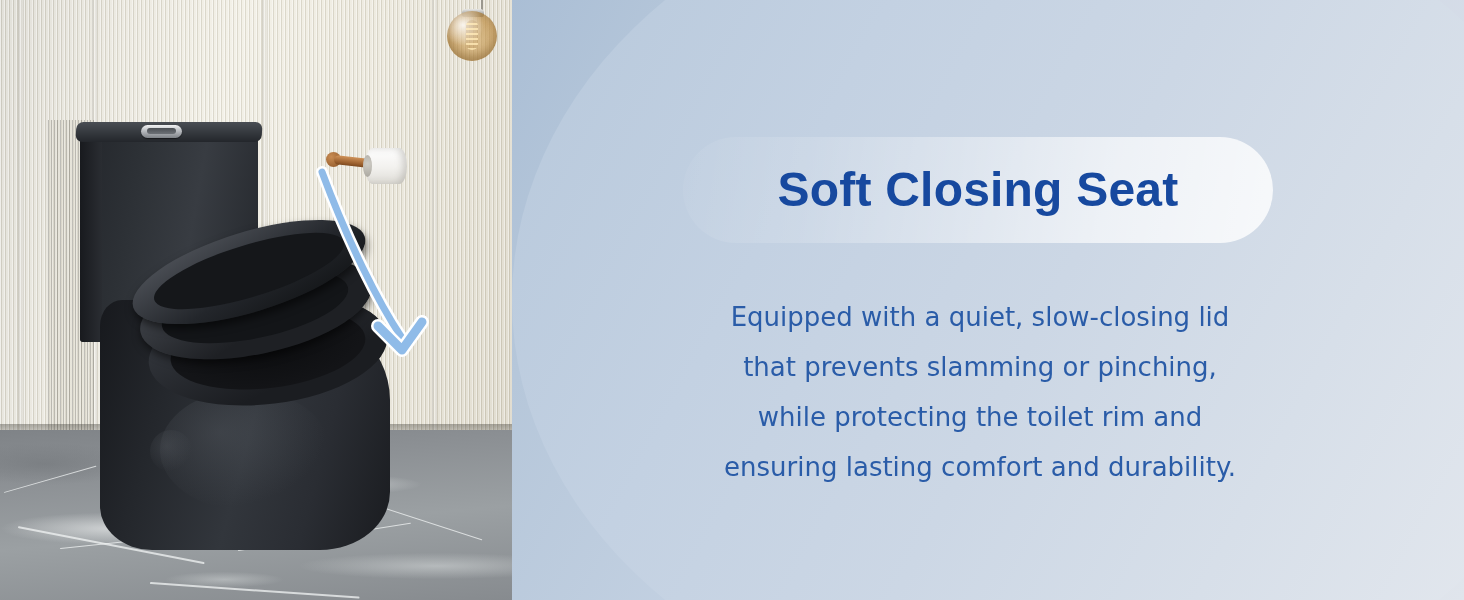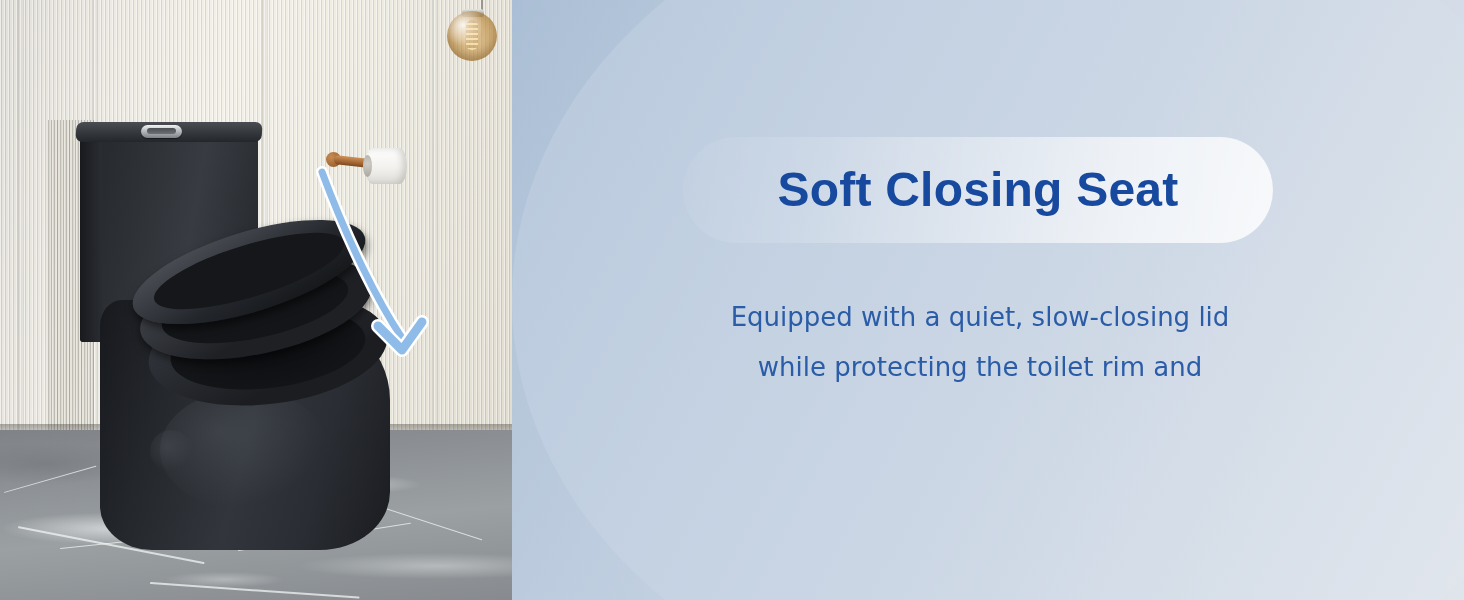--- a/index.html
+++ b/index.html
@@ -441,16 +441,18 @@
 
   <div class="blue-panel-fill"></div>
   <div class="blue-panel"></div>
 
   <div class="title-pill">
     <span class="title-text">Soft Closing Seat</span>
   </div>
 
   <div class="body-copy">
     <span class="ln">Equipped with a quiet, slow-closing lid</span>
+    <span class="ln">that prevents slamming or pinching,</span>
     <span class="ln">while protecting the toilet rim and</span>
+    <span class="ln">ensuring lasting comfort and durability.</span>
   </div>
 
 </div>
 
 </body></html>

